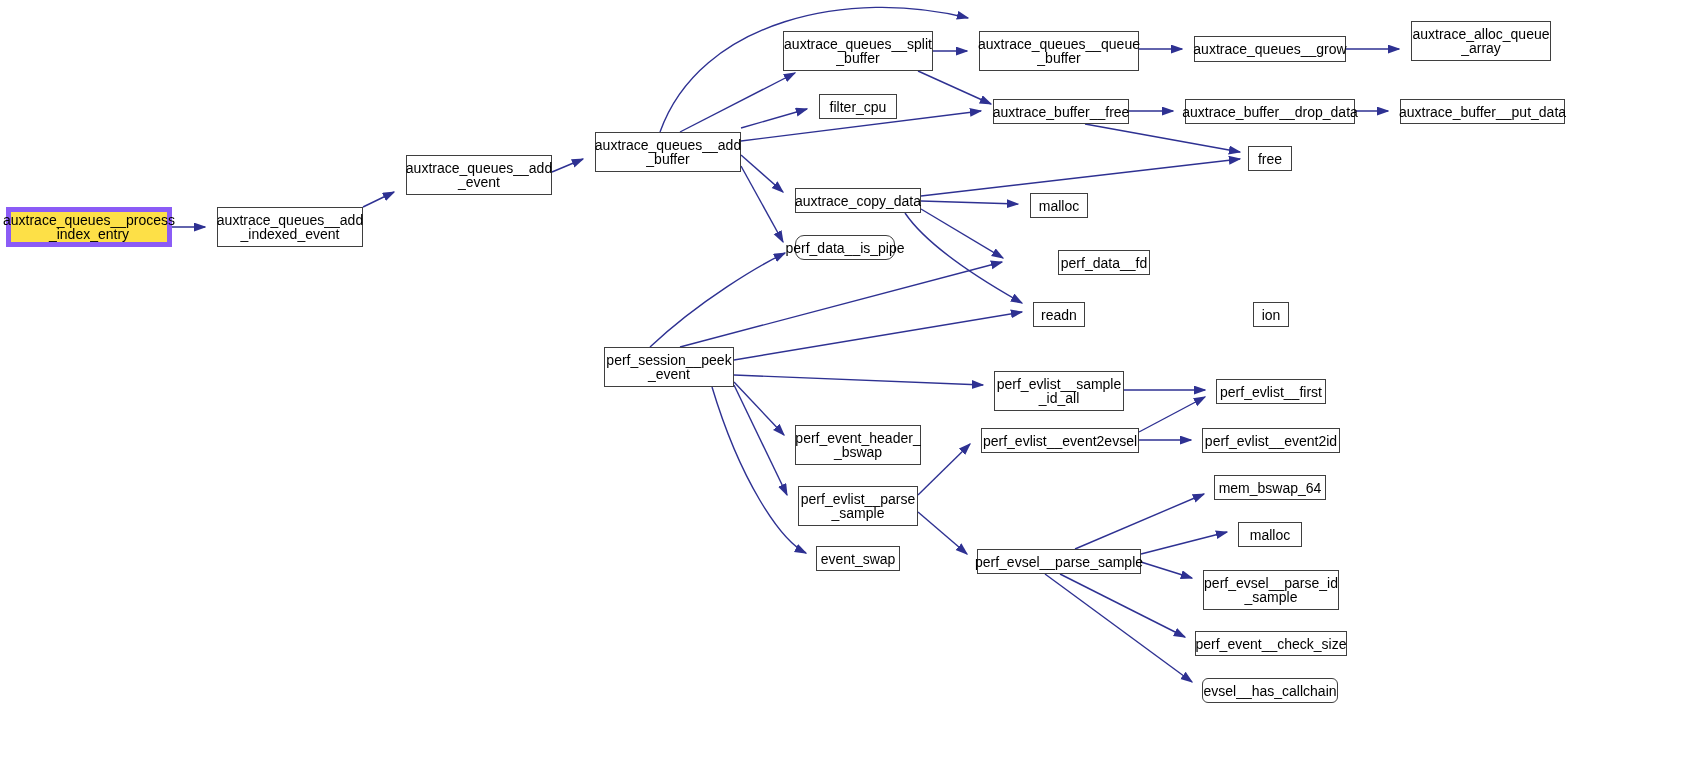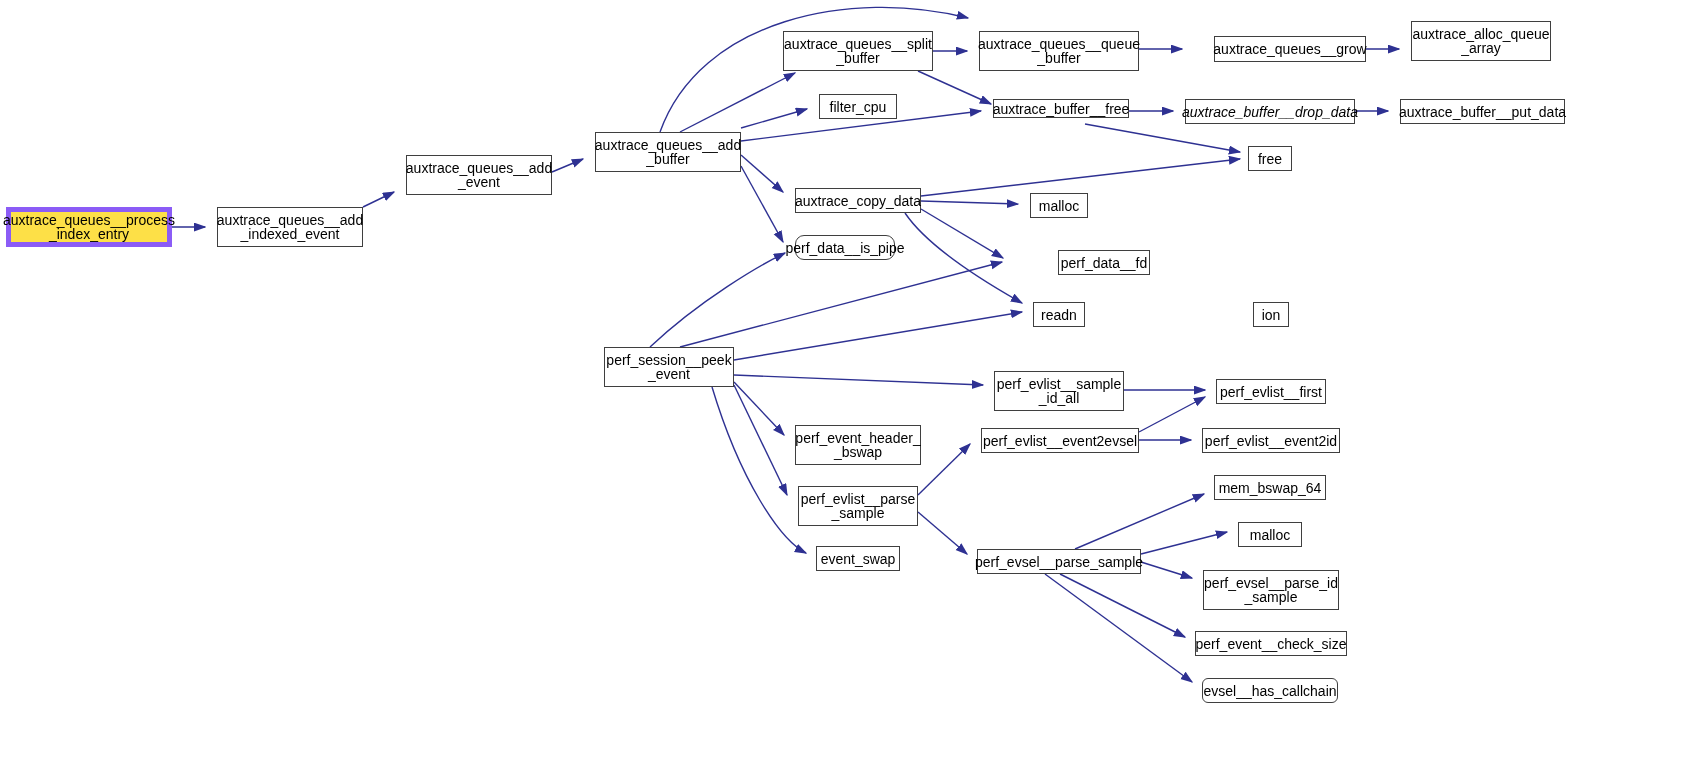--- a/index.html
+++ b/index.html
@@ -104,26 +104,26 @@
       <div class="node" style="left: 217px; top: 207px; width: 146px; height: 40px;"><span class="node-label">auxtrace_queues__add
 _indexed_event</span></div>
       <div class="node" style="left: 406px; top: 155px; width: 146px; height: 40px;"><span class="node-label">auxtrace_queues__add
 _event</span></div>
       <div class="node" style="left: 595px; top: 132px; width: 146px; height: 40px;"><span class="node-label">auxtrace_queues__add
 _buffer</span></div>
       <div class="node" style="left: 783px; top: 31px; width: 150px; height: 40px;"><span class="node-label">auxtrace_queues__split
 _buffer</span></div>
       <div class="node" style="left: 979px; top: 31px; width: 160px; height: 40px;"><span class="node-label">auxtrace_queues__queue
 _buffer</span></div>
-      <div class="node" style="left: 1194px; top: 36px; width: 152px; height: 26px; margin-left: 20px;"><span class="node-label">auxtrace_queues__grow</span></div>
+      <div class="node" style="left: 1194px; top: 36px; width: 152px; height: 26px;"><span class="node-label">auxtrace_queues__grow</span></div>
       <div class="node" style="left: 1411px; top: 21px; width: 140px; height: 40px;"><span class="node-label">auxtrace_alloc_queue
 _array</span></div>
       <div class="node" style="left: 819px; top: 94px; width: 78px; height: 25px;"><span class="node-label">filter_cpu</span></div>
-      <div class="node" style="left: 993px; top: 99px; width: 136px; height: 19px;"><span class="node-label">auxtrace_buffer__free</span></div>
-      <div class="node" style="left: 1185px; top: 99px; width: 170px; height: 25px; font-style: italic;"><span class="node-label">auxtrace_buffer__drop_data</span></div>
+      <div class="node" style="left: 993px; top: 99px; width: 136px; height: 25px;"><span class="node-label">auxtrace_buffer__free</span></div>
+      <div class="node" style="left: 1185px; top: 99px; width: 170px; height: 25px;"><span class="node-label">auxtrace_buffer__drop_data</span></div>
       <div class="node" style="left: 1400px; top: 99px; width: 165px; height: 25px;"><span class="node-label">auxtrace_buffer__put_data</span></div>
       <div class="node" style="left: 1248px; top: 146px; width: 44px; height: 25px;"><span class="node-label">free</span></div>
       <div class="node" style="left: 795px; top: 188px; width: 126px; height: 25px;"><span class="node-label">auxtrace_copy_data</span></div>
       <div class="node" style="left: 1030px; top: 193px; width: 58px; height: 25px;"><span class="node-label">malloc</span></div>
       <div class="node" style="left: 795px; top: 235px; width: 100px; height: 25px; border-radius: 9px;"><span class="node-label">perf_data__is_pipe</span></div>
       <div class="node" style="left: 1058px; top: 250px; width: 92px; height: 25px;"><span class="node-label">perf_data__fd</span></div>
       <div class="node" style="left: 1033px; top: 302px; width: 52px; height: 25px;"><span class="node-label">readn</span></div>
       <div class="node" style="left: 1253px; top: 302px; width: 36px; height: 25px;"><span class="node-label">ion</span></div>
       <div class="node" style="left: 604px; top: 347px; width: 130px; height: 40px;"><span class="node-label">perf_session__peek
 _event</span></div>

